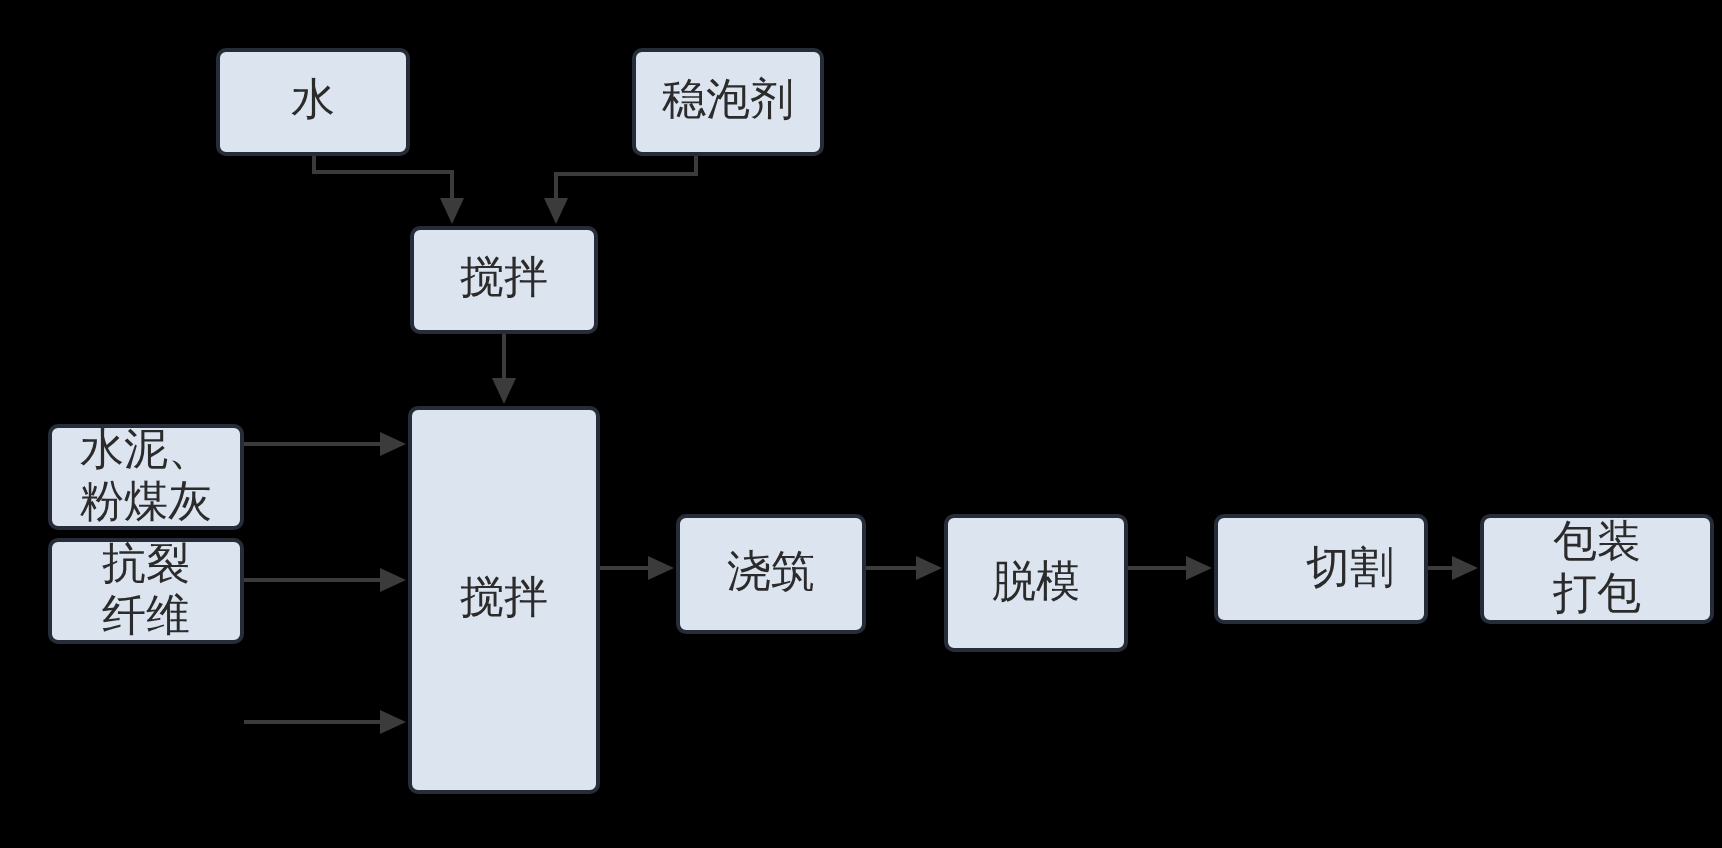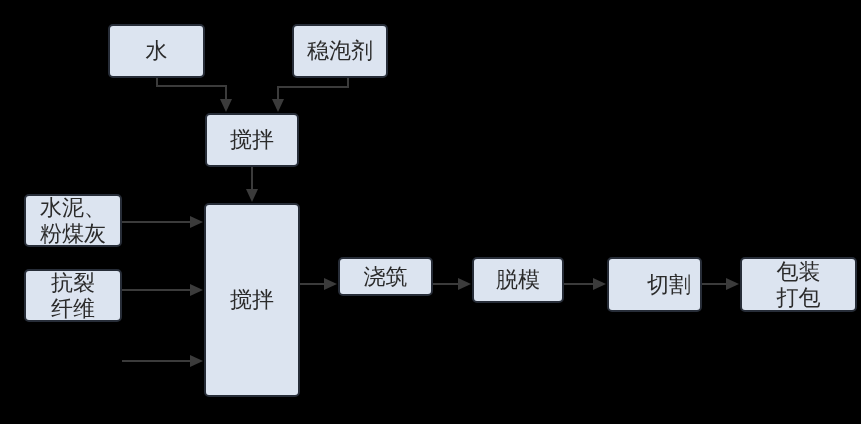--- a/index.html
+++ b/index.html
@@ -34,29 +34,29 @@
     color: #2b2b2b;
     font-size: 22px;
     line-height: 1.18;
     text-align: center;
   }
   .node-label {
     white-space: pre-line;
   }
   
   .n-water   { left:108px; top:24px;  width:97px;  height:54px; }
-  .n-foam    { left:292px; top:24px;  width:96px;  height:54px; }
+  .n-foam    { left:316px; top:24px;  width:96px;  height:54px; }
   .n-mix1    { left:205px; top:113px; width:94px;  height:54px; }
   .n-mix2    { left:204px; top:203px; width:96px;  height:194px; }
-  .n-cement  { left:24px;  top:194px; width:98px;  height:53px; }
+  .n-cement  { left:24px;  top:212px; width:98px;  height:53px; }
   .n-fiber   { left:24px;  top:269px; width:98px;  height:53px;text-align:center; }
   .n-perox   { left:24px;  top:345px; width:98px;  height:52px; }
-  .n-pour    { left:338px; top:257px; width:95px;  height:39px; }
-  .n-demold  { left:472px; top:257px; width:92px;  height:46px; }
-  .n-cut     { left:607px; top:257px; width:95px;  height:55px;padding-left:29px; }
+  .n-pour    { left:338px; top:257px; width:95px;  height:60px; }
+  .n-demold  { left:472px; top:257px; width:92px;  height:69px; }
+  .n-cut     { left:607px; top:257px; width:107px;  height:55px;padding-left:29px; }
   .n-pack    { left:740px; top:257px; width:117px;  height:55px; }
 </style>
 </head>
 <body>
 
 <div class="stage">
 
   <svg class="connector-layer" width="861" height="424" viewBox="0 0 861 424" xmlns="http://www.w3.org/2000/svg">
     <defs>
       <marker id="arrow" markerUnits="userSpaceOnUse" markerWidth="13" markerHeight="12" refX="11" refY="6" orient="auto">

